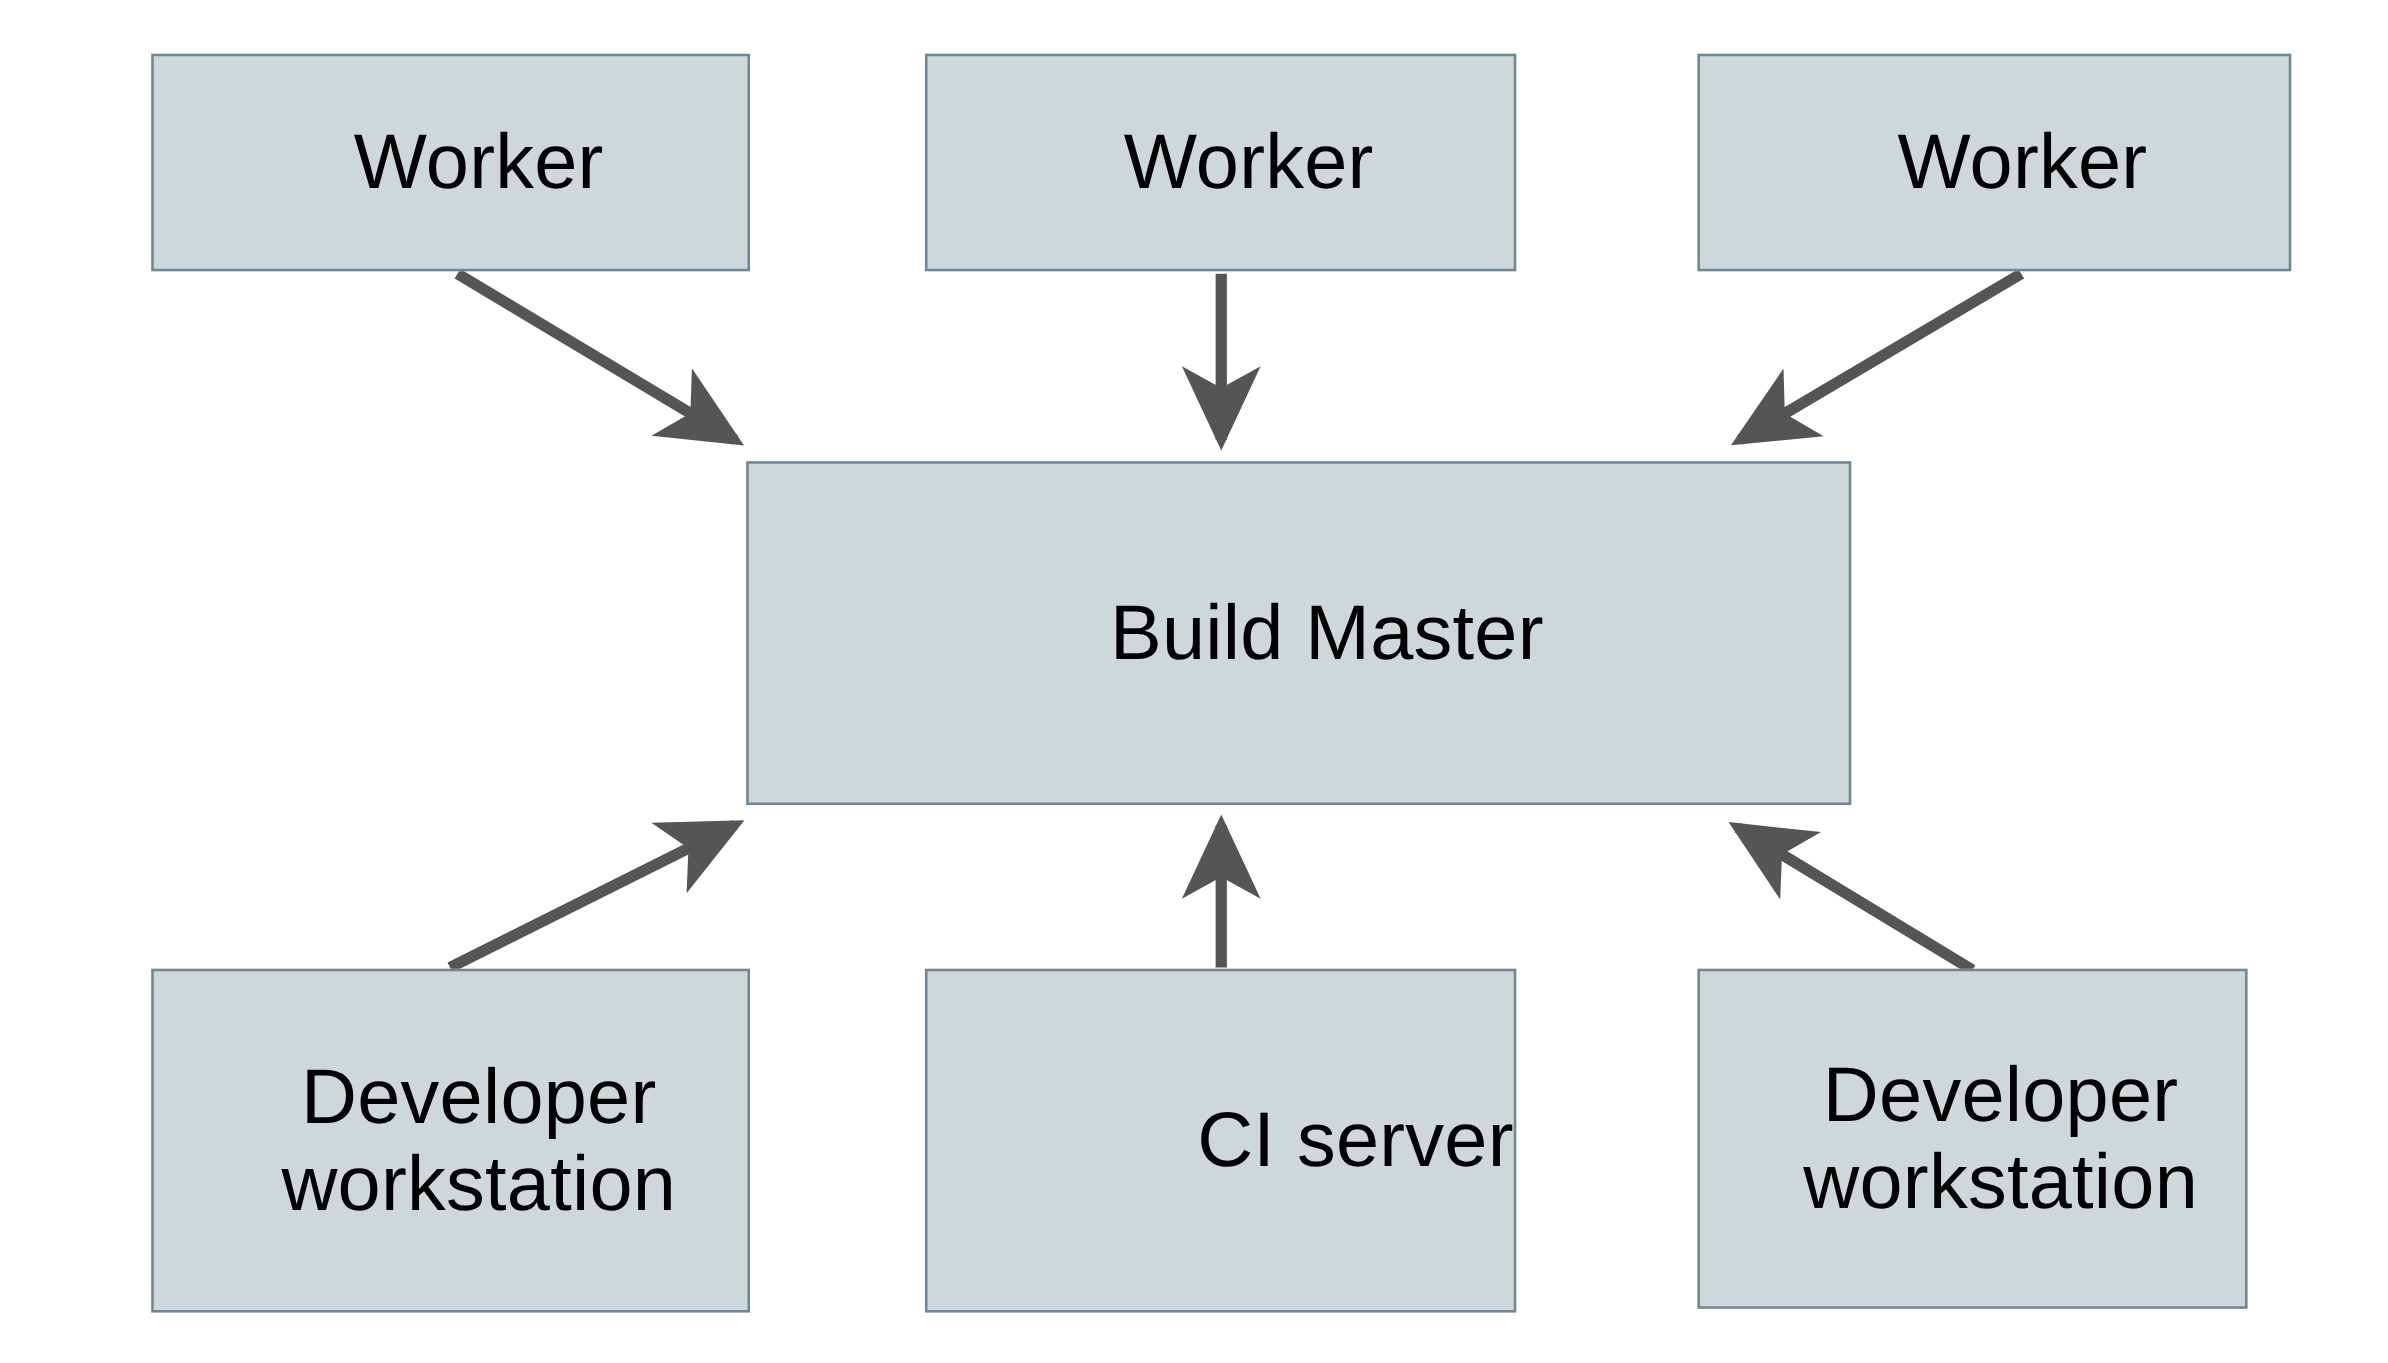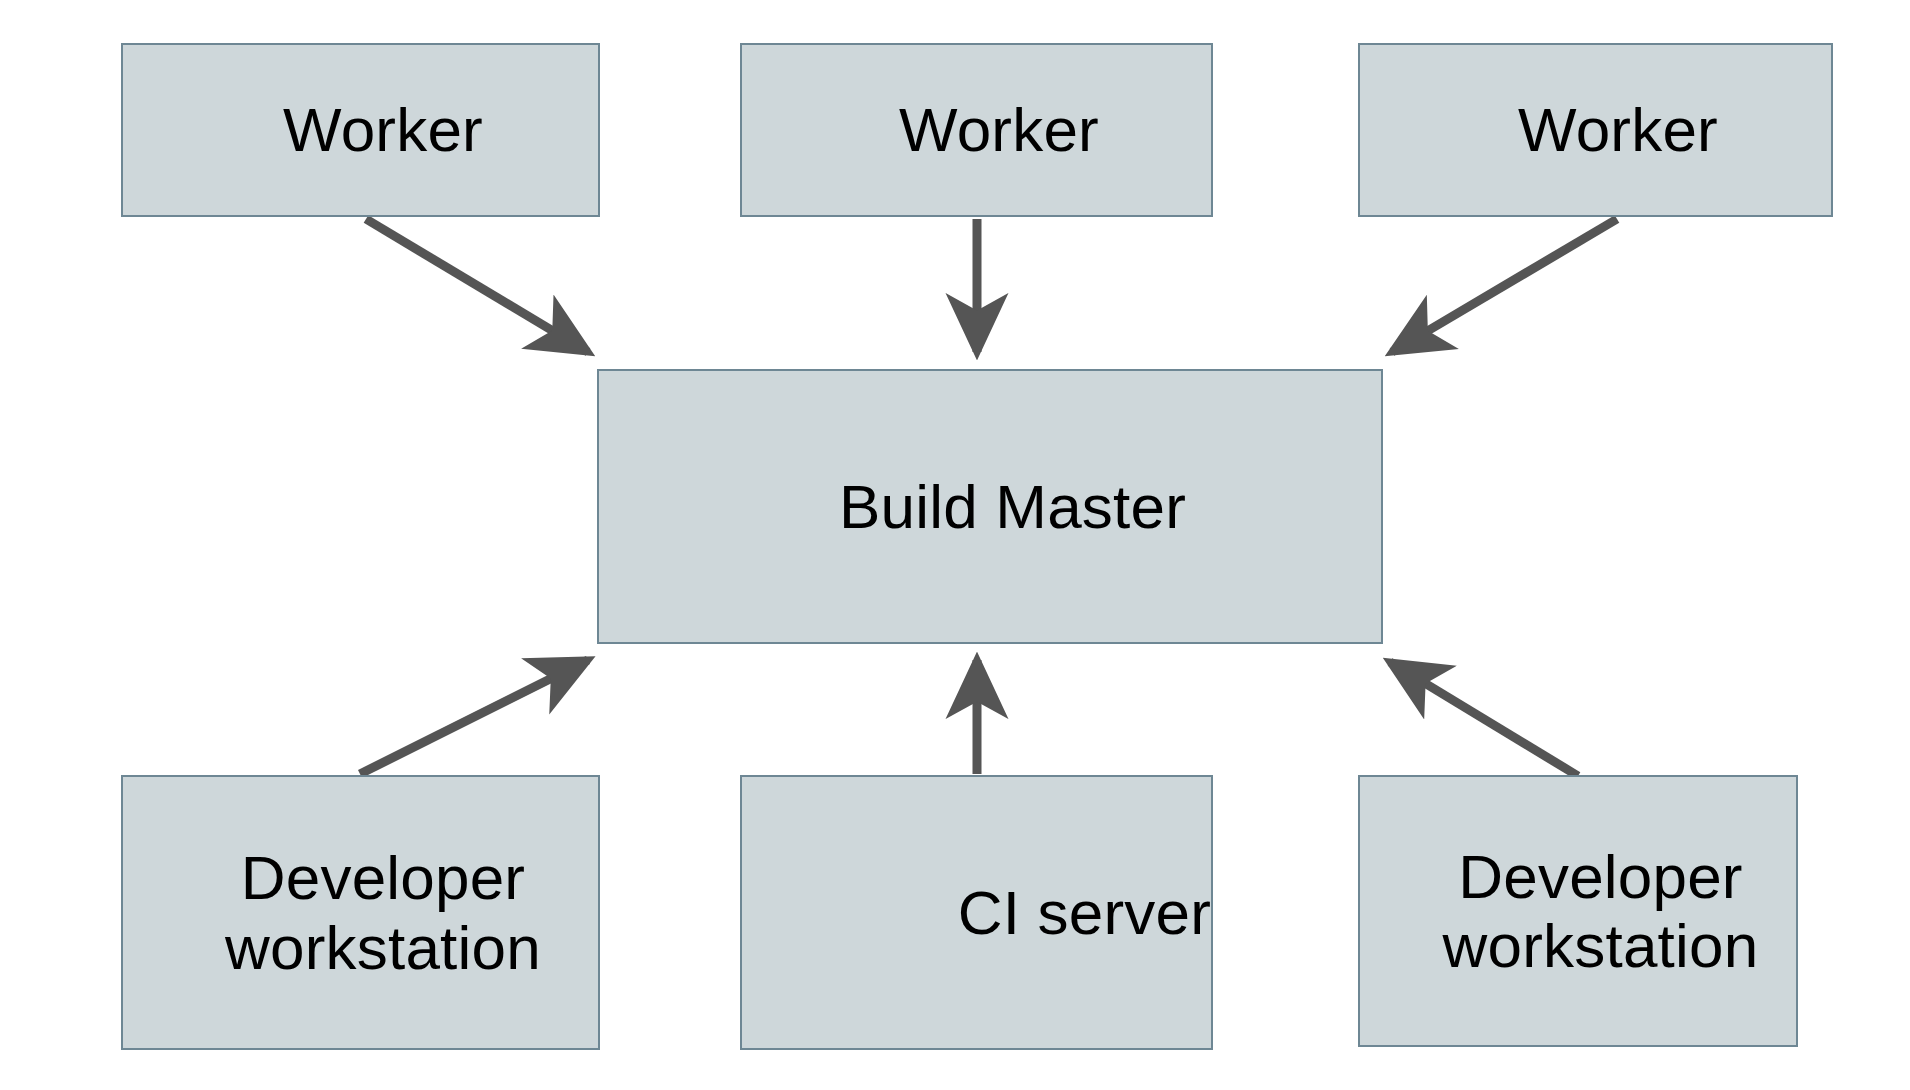--- a/index.html
+++ b/index.html
@@ -41,21 +41,21 @@
     letter-spacing: 0.2px;
     padding-left: 45px;
   }
   .node-label {
     display: block;
     white-space: pre-line;
   }
   #node-worker-1 { left: 121px;  top: 43px;  width: 479px; height: 174px; font-size: 62px; }
   #node-worker-2 { left: 740px;  top: 43px;  width: 473px; height: 174px; font-size: 62px; }
   #node-worker-3 { left: 1358px; top: 43px;  width: 475px; height: 174px; font-size: 62px; }
-  #node-build-master { left: 597px; top: 369px; width: 786px; height: 275px; font-size: 62px; }
+  #node-build-master { left: 597px; top: 369px; width: 884px; height: 275px; font-size: 62px; }
   #node-dev-ws-left  { left: 121px;  top: 775px; width: 479px; height: 275px; font-size: 62px; }
   #node-ci-server    { left: 740px;  top: 775px; width: 473px; height: 275px; font-size: 62px; justify-content: flex-end; }
   #node-dev-ws-right { left: 1358px; top: 775px; width: 440px; height: 272px; font-size: 62px; }
 </style>
 </head>
 <body>
 
 <div id="canvas">
 
   <svg id="edge-layer" viewBox="0 0 1910 1090" width="1910" height="1090" xmlns="http://www.w3.org/2000/svg">

